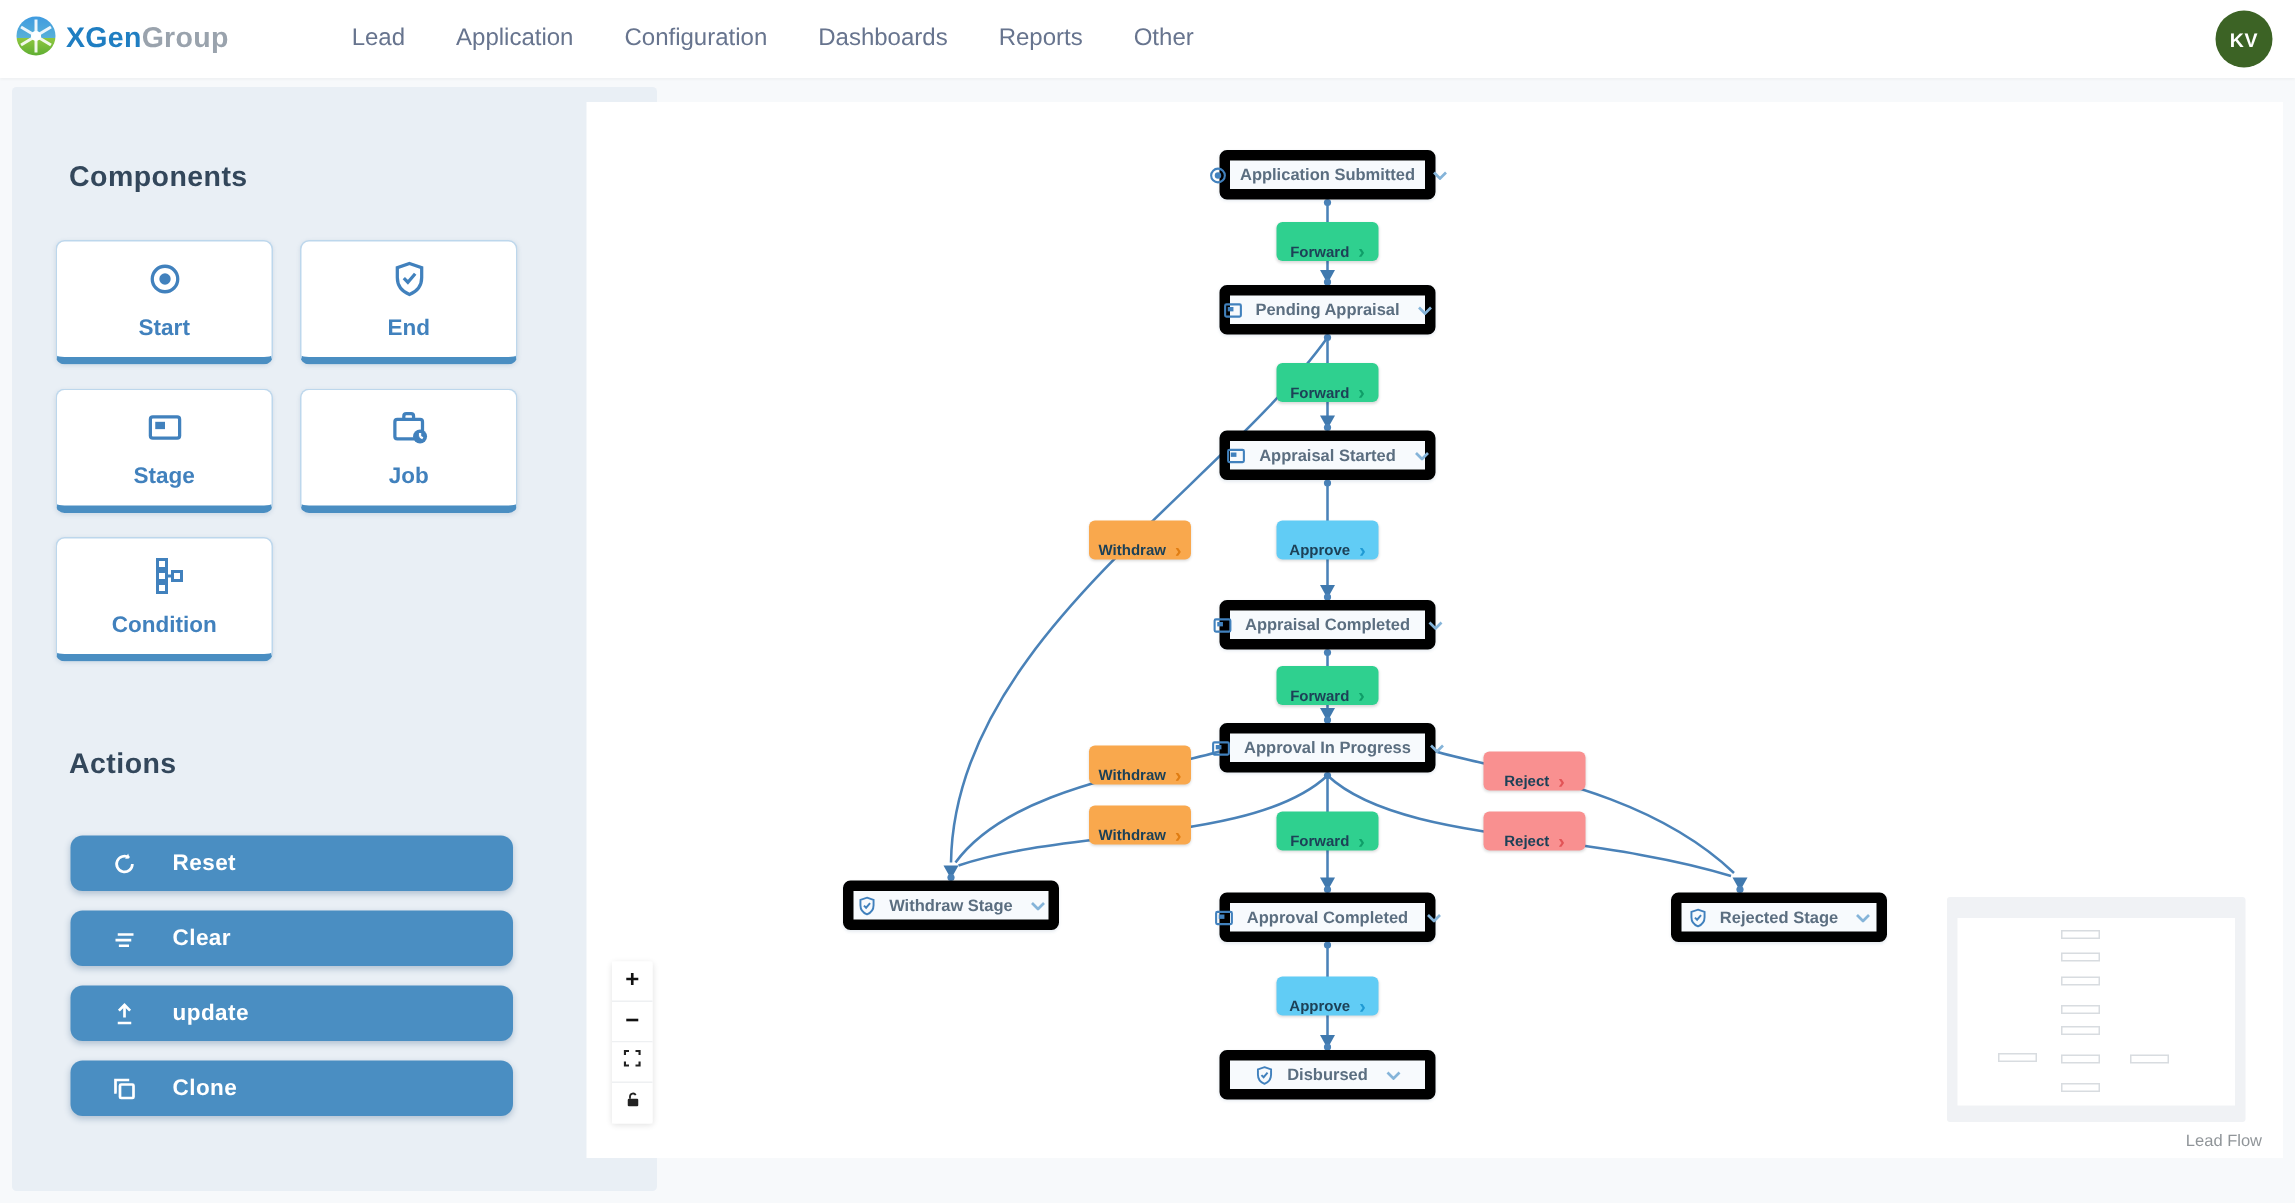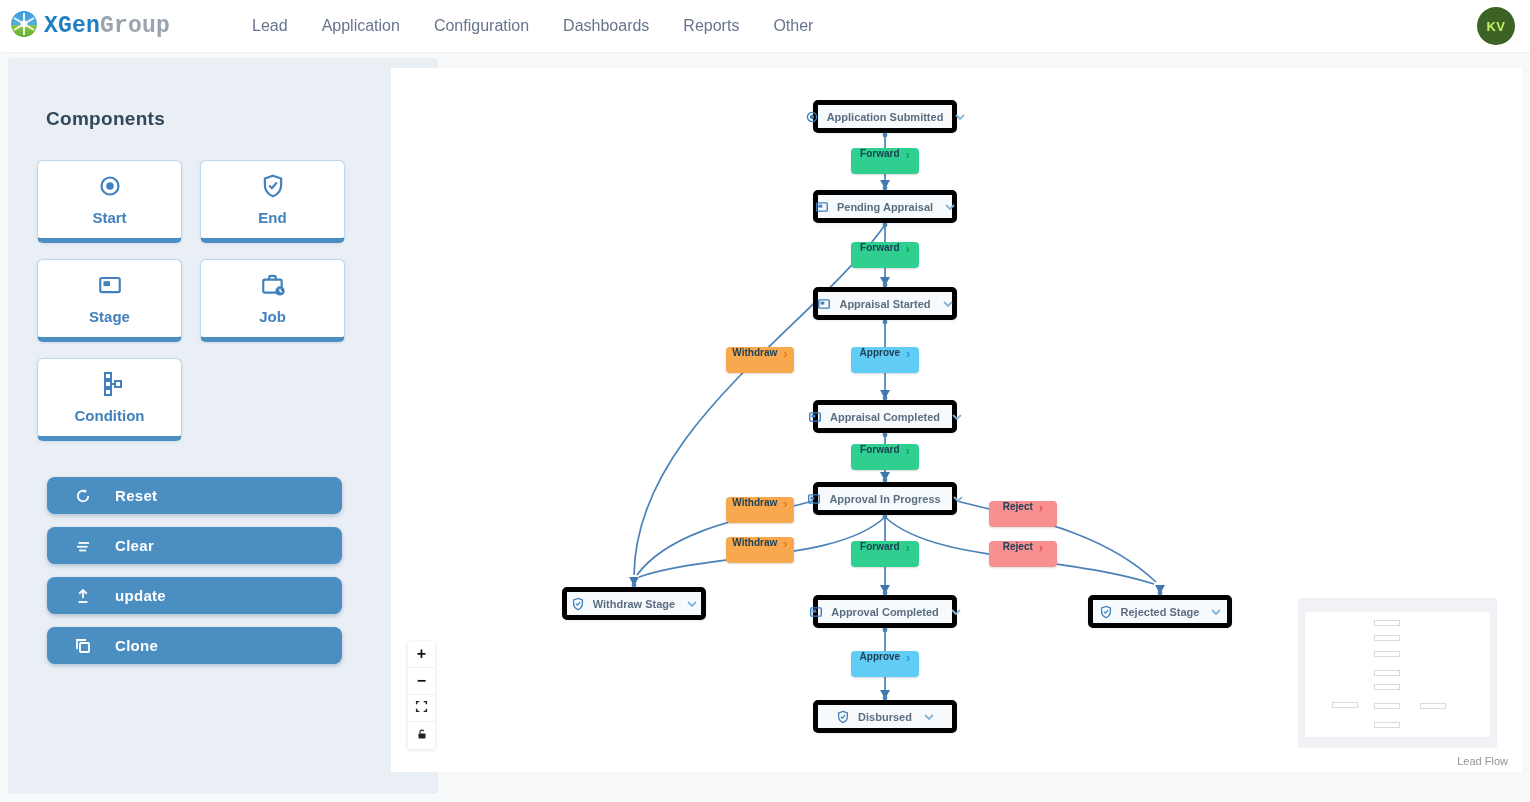--- a/index.html
+++ b/index.html
@@ -2,55 +2,55 @@
 <html><head>
 <meta charset="utf-8">
 <style>
   * { margin:0; padding:0; box-sizing:border-box; }
   html,body { width:1530px; height:802px; }
   body { font-family:"Liberation Sans", sans-serif; background:#f7f9fb; position:relative; overflow:hidden; }
 
   
   .header { position:absolute; left:0; top:0; width:1530px; height:52px; background:#fff; display:flex; align-items:center; box-shadow:0 1px 2px rgba(0,0,0,.04); z-index:5; }
   .brand { display:flex; align-items:center; gap:6px; margin-left:10px; }
-  .brand-name { font-size:23px; font-weight:bold; letter-spacing:.2px;font-family:Liberation Mono, monospace; }
+  .brand-name { font-size:19px; font-weight:bold; letter-spacing:.2px; }
   .brand-name .p1 { color:#1f7ec2; }
   .brand-name .p2 { color:#9aa3ad; }
   .nav { display:flex; gap:34px; margin-left:82px; }
   .nav-item { font-size:16px; color:#67748e; cursor:pointer; }
-  .avatar { position:absolute; right:15px; top:7px; width:38px; height:38px; border-radius:50%; background:#3c6325; color:#bef264; font-size:13px; font-weight:bold; display:flex; align-items:center; justify-content:center; letter-spacing:.5px; }
+  .avatar { position:absolute; right:15px; top:7px; width:38px; height:38px; border-radius:50%; background:#3c6325; color:#ffffff; font-size:13px; font-weight:bold; display:flex; align-items:center; justify-content:center; letter-spacing:.5px; }
 
   
   .sidebar { position:absolute; left:8px; top:58px; width:430px; height:736px; background:#e9eff5; border-radius:3px; padding:50px 29px 0 29px; }
   .side-title { font-size:19px; color:#33475b; font-weight:600; letter-spacing:.3px; margin-left:9px; }
   .cards { display:grid; grid-template-columns:145px 145px; gap:16px 18px; margin-top:30px; }
   .comp-card { width:145px; height:83px; background:#fff; border:1px solid #bdd7ec; border-bottom:5px solid #4a8ec2; border-radius:6px; display:flex; flex-direction:column; align-items:center; justify-content:center; gap:6px; box-shadow:0 1px 3px rgba(70,110,150,.15); cursor:grab; }
   .comp-card .clabel { color:#4181bd; font-size:15px; font-weight:bold; }
   .comp-card svg { stroke:#4181bd; }
   .actions-title { margin-top:58px; }
   .action-list { margin-top:36px; margin-left:10px; }
   .action-btn { width:295px; height:37px; background:#4a8ec2; border:none; border-radius:8px; color:#fff; display:flex; align-items:center; margin-bottom:13px; box-shadow:0 2px 4px rgba(50,90,130,.3); cursor:pointer; }
   .action-btn .aicon { width:20px; height:20px; margin-left:26px; display:flex; align-items:center; justify-content:center; }
   .action-btn .albl { font-size:15px; font-weight:bold; margin-left:22px; letter-spacing:.3px; }
 
   
   .canvas { position:absolute; left:391px; top:68px; width:1131px; height:704px; background:#fff; overflow:hidden; }
   .edges-svg { position:absolute; left:0; top:0; }
 
   
-  .fnode { position:absolute; width:144px; height:33px; background:#f7fafd; border:5px solid #000000; border-radius:5px; display:flex; align-items:center; justify-content:center; gap:8px; box-shadow:0 1px 2px rgba(60,100,140,.12); cursor:pointer; }
+  .fnode { position:absolute; width:144px; height:33px; background:#f7fafd; border:7px solid #000000; border-radius:5px; display:flex; align-items:center; justify-content:center; gap:8px; box-shadow:0 1px 2px rgba(60,100,140,.12); cursor:pointer; }
   .fnode .nlabel { font-size:11px; font-weight:600; color:#5b6e80; white-space:nowrap; }
   .fnode .nicon svg { display:block; }
   .fnode .nchev { margin-left:4px; display:flex; }
   .np0{left:422px;top:32px;} .np1{left:422px;top:122px;} .np2{left:422px;top:219px;}
   .np3{left:422px;top:332px;} .np4{left:422px;top:414px;} .np5{left:171px;top:519px;}
-  .np6{left:422px;top:527px;} .np7{left:697px;top:527px;} .np8{left:422px;top:632px;}
-
-  
-  .elabel { position:absolute; width:68px; height:26px; border-radius:4px; display:flex; align-items:flex-start; justify-content:center; gap:6px; font-size:10px; font-weight:bold; color:#1d4157; box-shadow:0 1px 2px rgba(0,0,0,.15); cursor:pointer; }
+  .np6{left:422px;top:527px;} .np7{left:723px;top:527px;} .np8{left:422px;top:632px;}
+
+  
+  .elabel { position:absolute; width:68px; height:26px; border-radius:4px; display:flex; align-items:flex-end; justify-content:center; gap:6px; font-size:10px; font-weight:bold; color:#1d4157; box-shadow:0 1px 2px rgba(0,0,0,.15); cursor:pointer; }
   .elabel .chev { font-size:13px; font-weight:bold; line-height:1; }
   .t-forward { background:#2fd08f; } .t-forward .chev { color:#0f9d68; }
   .t-withdraw { background:#f9a84d; } .t-withdraw .chev { color:#e07d13; }
   .t-approve { background:#61ccf5; } .t-approve .chev { color:#1f9ad4; }
   .t-reject { background:#f99090; } .t-reject .chev { color:#e25356; }
   .ep0{left:460px;top:80px;} .ep1{left:460px;top:174px;} .ep2{left:335px;top:279px;}
   .ep3{left:460px;top:279px;} .ep4{left:460px;top:376px;} .ep5{left:335px;top:429px;}
   .ep6{left:598px;top:433px;} .ep7{left:335px;top:469px;} .ep8{left:460px;top:473px;}
   .ep9{left:598px;top:473px;} .ep10{left:460px;top:583px;}
 
@@ -162,20 +162,21 @@
           <rect x="18" y="10" width="6" height="6"></rect>
           <line x1="11" y1="8" x2="11" y2="10"></line>
           <line x1="11" y1="16" x2="11" y2="18"></line>
           <line x1="14" y1="13" x2="18" y2="13"></line>
         </svg>
       </span>
       <span class="clabel">Condition</span>
     </div>
   </div>
 
+  <div class="side-title actions-title">Actions</div>
 
   <div class="action-list">
     <button class="action-btn">
       <span class="aicon">
         <svg width="18" height="18" viewBox="0 0 24 24" fill="none" stroke="#fff" stroke-width="2.4">
           <path d="M19 12 a7 7 0 1 1 -3 -5.7"></path>
             <polyline points="15.2,2.6 16.6,6.6 12.6,7.6" fill="#fff" stroke="none"></polyline>
         </svg>
       </span>
       <span class="albl">Reset</span>

